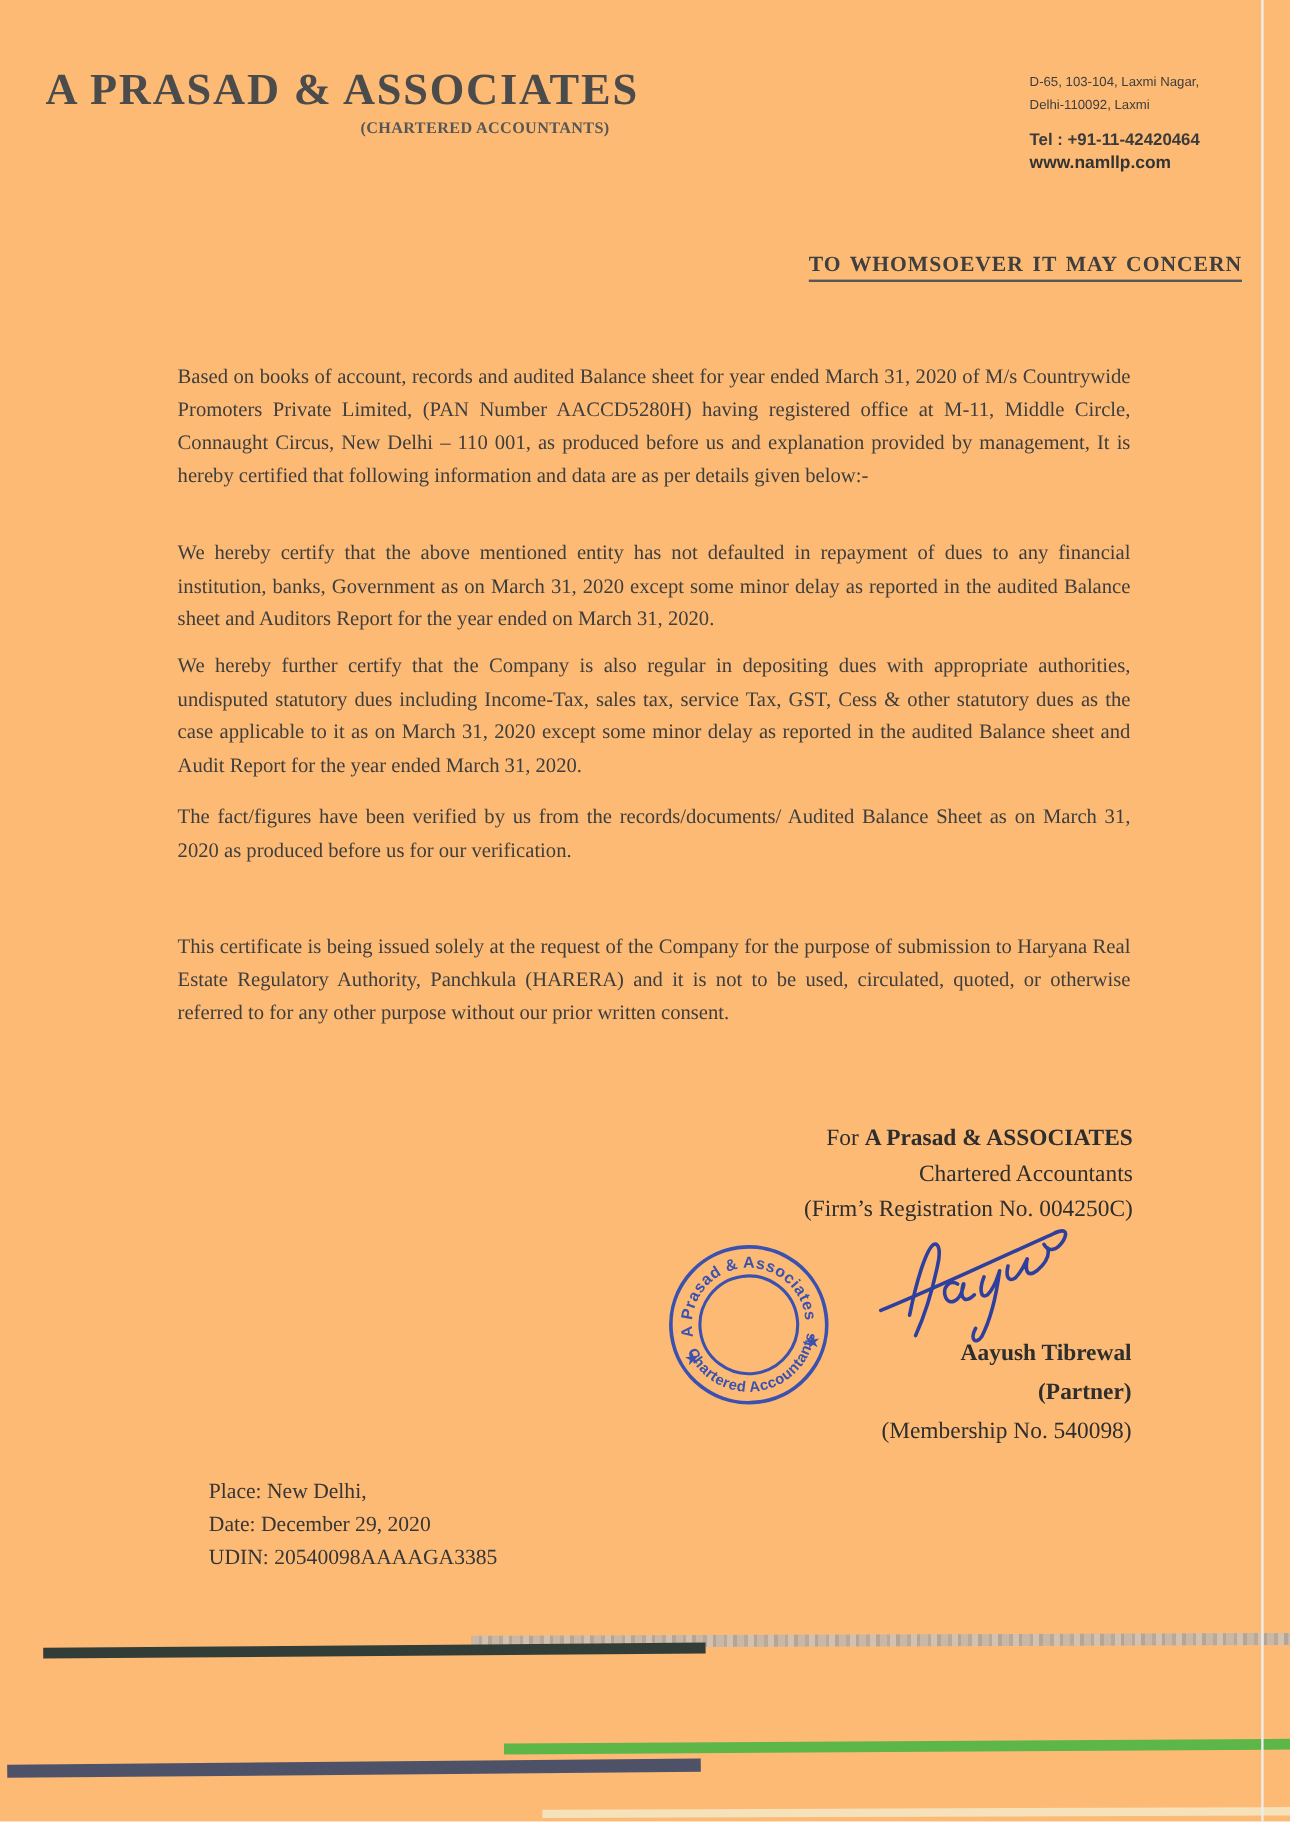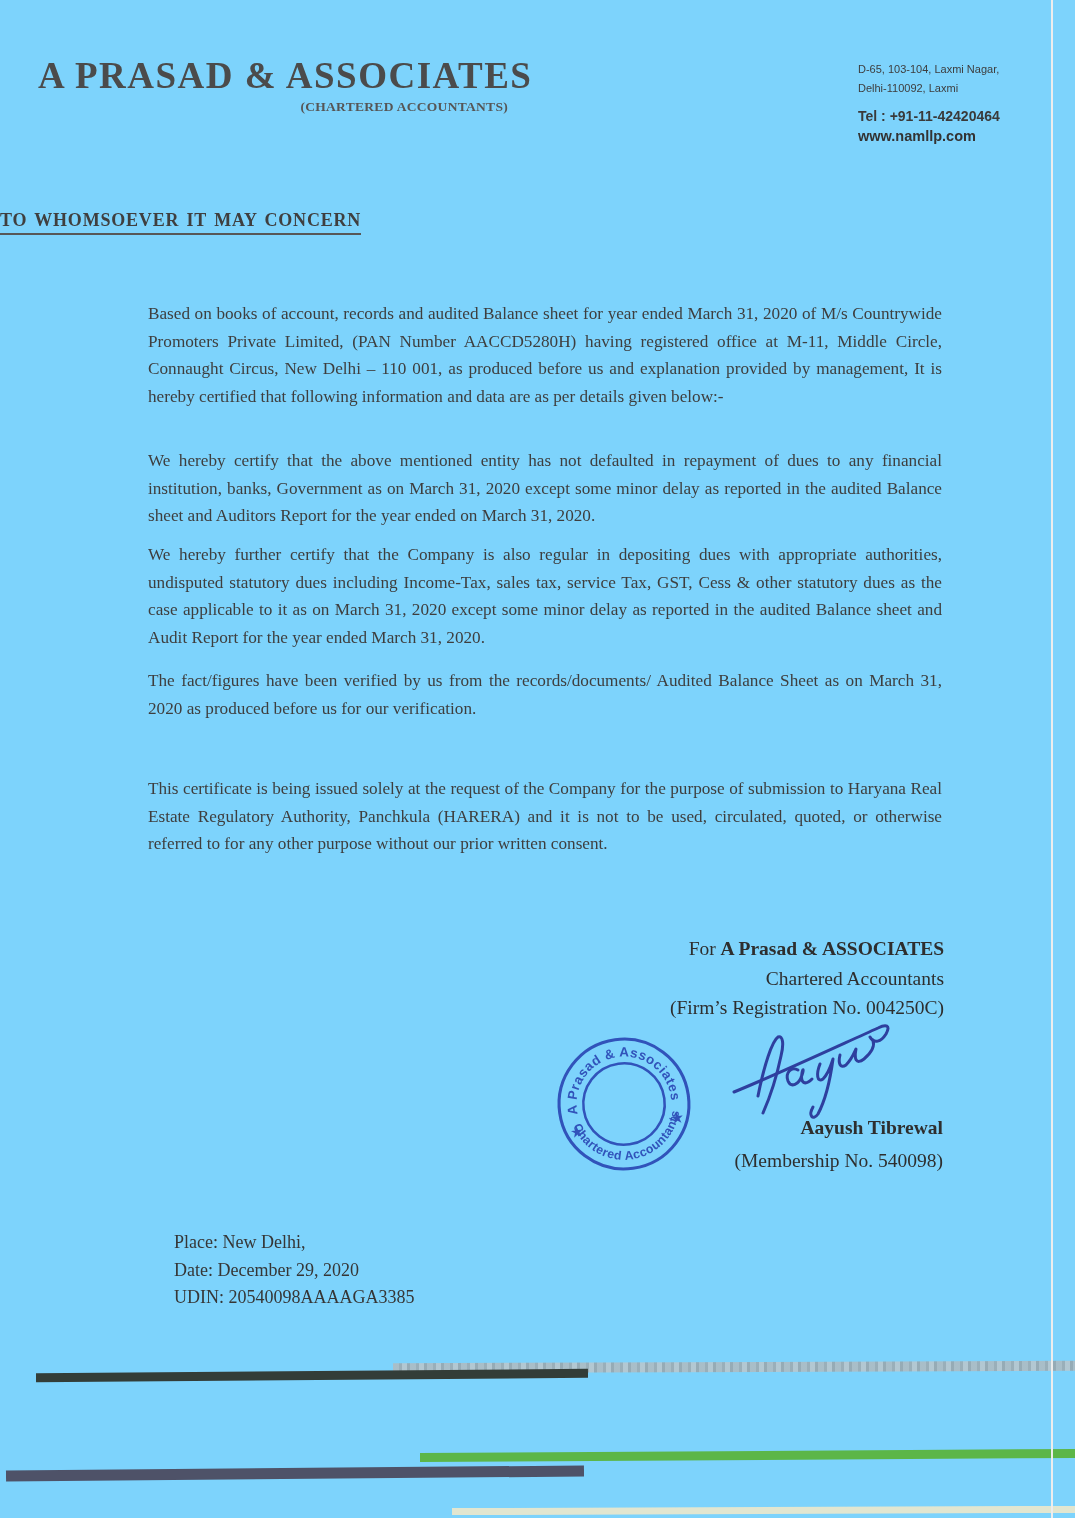--- a/index.html
+++ b/index.html
@@ -1,32 +1,32 @@
 <!DOCTYPE html>
 <html><head>
 <meta charset="utf-8">
 <style>
   html,body{margin:0;padding:0;background:#fff;}
-  .page{position:relative;width:1075px;height:1518px;background:#7dd3fc;overflow:hidden;
+  .page{position:relative;width:1075px;height:1518px;background:#fdba74;overflow:hidden;
         font-family:"Liberation Serif",serif;margin:0 auto;}
 
   
   .firm-name{position:absolute;left:38px;top:54px;font-size:37px;font-weight:bold;
              letter-spacing:1.5px;color:#4b4b4b;}
   .firm-sub{position:absolute;left:38px;top:99px;width:470px;text-align:right;
             font-size:13.5px;font-weight:600;color:#565656;letter-spacing:.3px;}
   .addr{position:absolute;left:858px;top:60px;font-family:"Liberation Sans",sans-serif;
         font-size:11px;color:#3d3d3d;line-height:19px;}
   .tel{position:absolute;left:858px;top:108px;font-family:"Liberation Sans",sans-serif;
        font-size:14px;font-weight:bold;color:#3a3a3a;}
   .www{position:absolute;left:858px;top:128px;font-family:"Liberation Sans",sans-serif;
        font-size:14.5px;font-weight:bold;color:#333;}
 
   
-  .title-wrap{position:absolute;left:0;top:210px;width:1035px;text-align:left;}
+  .title-wrap{position:absolute;left:0;top:210px;width:1035px;text-align:right;}
   .title-wrap span{display:inline-block;font-size:18px;font-weight:bold;color:#3f3f3f;
                    letter-spacing:.8px;word-spacing:2px;border-bottom:2.5px solid #575757;
                    padding-bottom:2px;}
 
   
   .para{position:absolute;left:148px;width:794px;font-size:17.2px;line-height:27.5px;
         color:#3e3e3e;text-align:justify;text-align-last:left;}
   .p1{top:283px;} .p2{top:430px;} .p3{top:524px;} .p4{top:650px;} .p5{top:758px;}
 
   
@@ -111,20 +111,21 @@
       <path d="M 6 84 C 50 66 110 38 150 20 C 158 16 163 17 158 26 C 153 34 146 36 142 29"></path>
       <path d="M 30 88 C 36 58 44 33 50 29 C 55 27 56 36 53 48 C 49 67 43 87 35 105"></path>
       <path d="M 70 62 C 63 58 57 65 60 73 C 63 80 71 77 74 67 C 76 61 75 60 74 65 C 72 75 77 78 84 71"></path>
       <path d="M 92 56 C 88 66 89 75 95 71 C 101 65 103 57 105 51 C 103 66 99 89 90 106 C 85 113 80 108 85 99"></path>
       <path d="M 112 47 C 110 55 112 61 118 57 C 124 51 126 45 128 41 C 126 51 128 57 136 51 C 143 45 147 38 145 32"></path>
     </g>
   </svg>
 
   <div class="sig-bottom">
     <div class="b">Aayush Tibrewal</div>
+    <div class="b">(Partner)</div>
     <div>(Membership No. 540098)</div>
   </div>
 
   <div class="footer-block">
     <div>Place: New Delhi,</div>
     <div>Date: December 29, 2020</div>
     <div>UDIN: 20540098AAAAGA3385</div>
   </div>
 
   <div class="bar bar-noise"></div>

